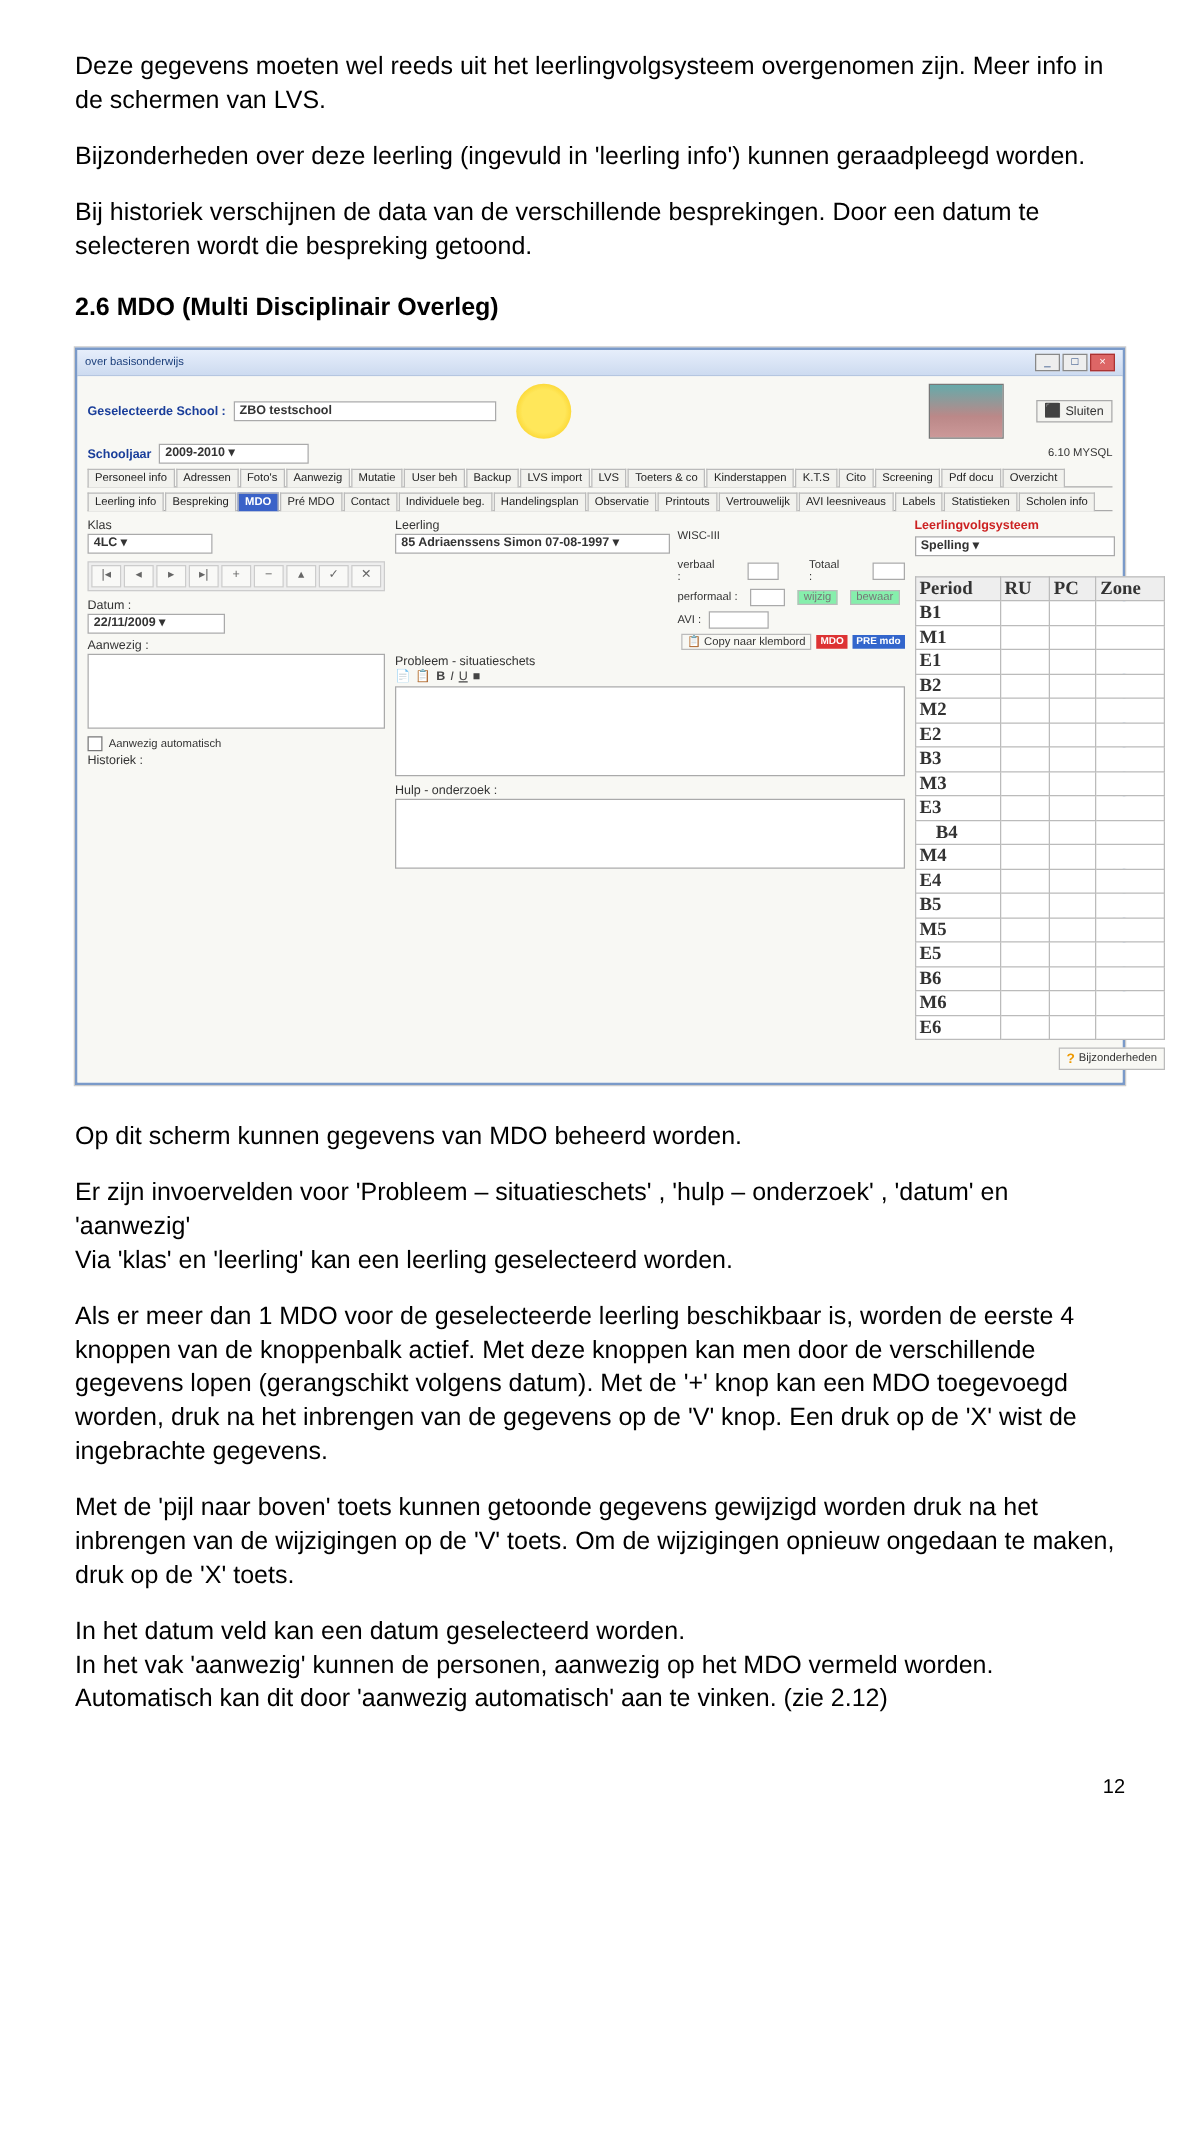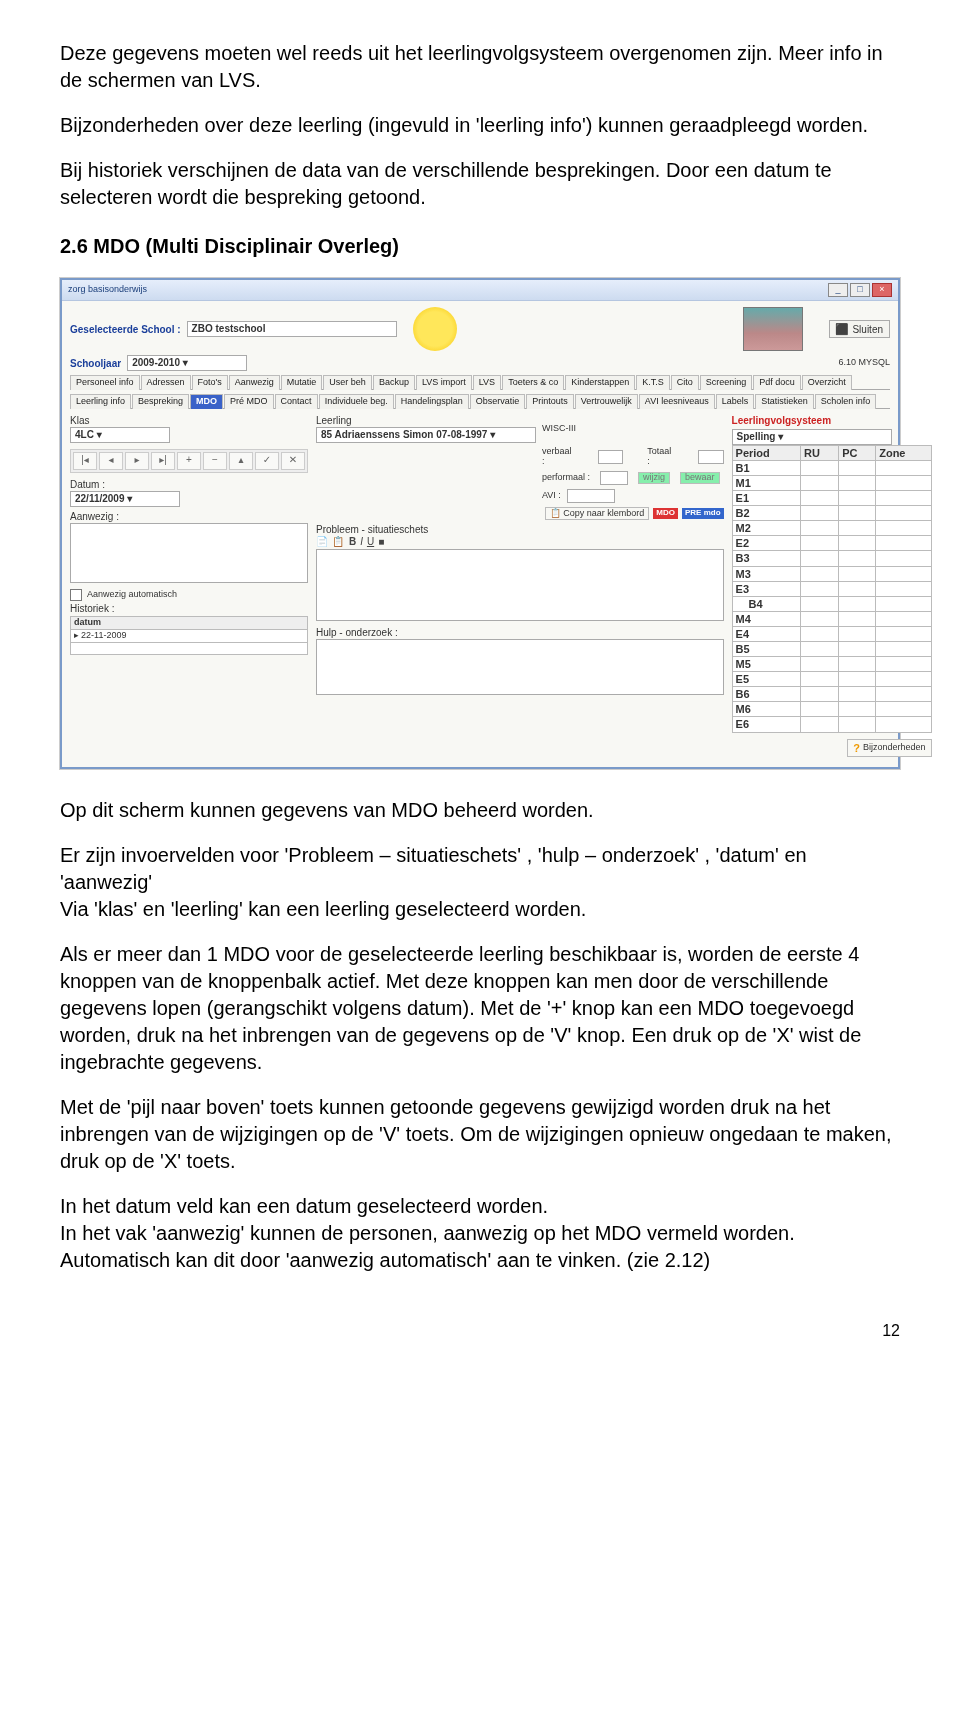--- a/index.html
+++ b/index.html
@@ -77,21 +77,21 @@
     box-sizing: border-box; margin-bottom: 6px;
   }
   .txtarea.small { height: 56px; }
   .richbar { display: flex; gap: 4px; font-size: 10px; margin-bottom: 2px; color: #444; align-items: center; }
   .richbar .b { font-weight: bold; } .richbar .i { font-style: italic; } .richbar .u { text-decoration: underline; }
   .listbox { background: #fff; border: 1px solid #aaa; height: 60px; width: 100%; box-sizing: border-box; }
   .histtbl { width: 100%; border-collapse: collapse; font-size: 9px; margin-top: 2px; }
   .histtbl th, .histtbl td { border: 1px solid #bbb; padding: 1px 3px; text-align: left; background: #fff; }
   .histtbl th { background: #eee; }
   .lvstitle { color: #c22; font-weight: bold; font-size: 10px; }
-  .lvstbl { width: 100%; border-collapse: collapse; font-size: 11px; margin-top: 0; }
+  .lvstbl { width: 100%; border-collapse: collapse; font-size: 15px; margin-top: 16px; font-family: Liberation Serif, serif; }
   .lvstbl th, .lvstbl td { border: 1px solid #bbb; padding: 1px 3px; text-align: left; background: #fff; }
   .lvstbl th { background: #eee; font-weight: bold; }
   .btn-bijz { display: inline-flex; align-items: center; gap: 3px; border: 1px solid #bbb; background: #f8f8f4; padding: 2px 5px; font-size: 9px; float: right; margin-top: 6px; }
   .btn-bijz .q { color: #e90; font-weight: bold; font-size: 11px; }
   .wisc { display: flex; gap: 6px; align-items: center; flex-wrap: wrap; }
   .tinyinp { background: #fff; border: 1px solid #aaa; width: 26px; height: 12px; display: inline-block; }
   .smallbtn { border: 1px solid #bbb; background: #86efac; padding: 0 4px; font-size: 9px; color: #777; }
   .chk { display: inline-block; width: 10px; height: 10px; border: 1px solid #777; background: #fff; margin-right: 3px; vertical-align: middle; }
   .page-num { text-align: right; margin-top: 46px; font-size: 16px; }
 </style>
@@ -99,21 +99,21 @@
 <body>
 
 <p class="para">Deze gegevens moeten wel reeds uit het leerlingvolgsysteem overgenomen zijn. Meer info in de schermen van LVS.</p>
 <p class="para">Bijzonderheden over deze leerling (ingevuld in 'leerling info') kunnen geraadpleegd worden.</p>
 <p class="para">Bij historiek verschijnen de data van de verschillende besprekingen. Door een datum te selecteren wordt die bespreking getoond.</p>
 
 <p class="heading">2.6 MDO (Multi Disciplinair Overleg)</p>
 
 <div class="screenshot">
   <div class="titlebar">
-    <span class="tbl">zorg basisonderwijs</span>
+    <span class="tbl">over basisonderwijs</span>
     <div class="winbtns">
       <span class="winbtn">_</span>
       <span class="winbtn">□</span>
       <span class="winbtn close">×</span>
     </div>
   </div>
   <div class="formarea">
 
     <div class="row">
       <span class="lbl">Geselecteerde School :</span>
@@ -191,33 +191,20 @@
 
         <div class="fieldlbl">Datum :</div>
         <span class="inp" style="width:100px"><span>22/11/2009</span> ▾</span>
         <div class="fieldlbl" style="margin-top:4px">Aanwezig :</div>
         <div class="listbox"></div>
         <div style="margin-top:6px">
           <span class="chk"></span>
           <span>Aanwezig automatisch</span>
         </div>
         <div class="fieldlbl" style="margin-top:2px">Historiek :</div>
-        <table class="histtbl">
-          <tbody>
-              <tr>
-                <th>datum</th>
-              </tr>
-          <tr>
-                <td>▸ <span>22-11-2009</span></td>
-              </tr>
-          <tr>
-                <td>&nbsp;</td>
-              </tr>
-        </tbody>
-          </table>
       </div>
 
       <div class="col-mid">
         <div class="row">
           <div style="flex:0 0 220px">
             <div class="fieldlbl">Leerling</div>
             <span class="inp" style="width:210px"><span>85    Adriaenssens Simon 07-08-1997</span> ▾</span>
           </div>
           <div class="wisc">
             <span>WISC-III</span>

